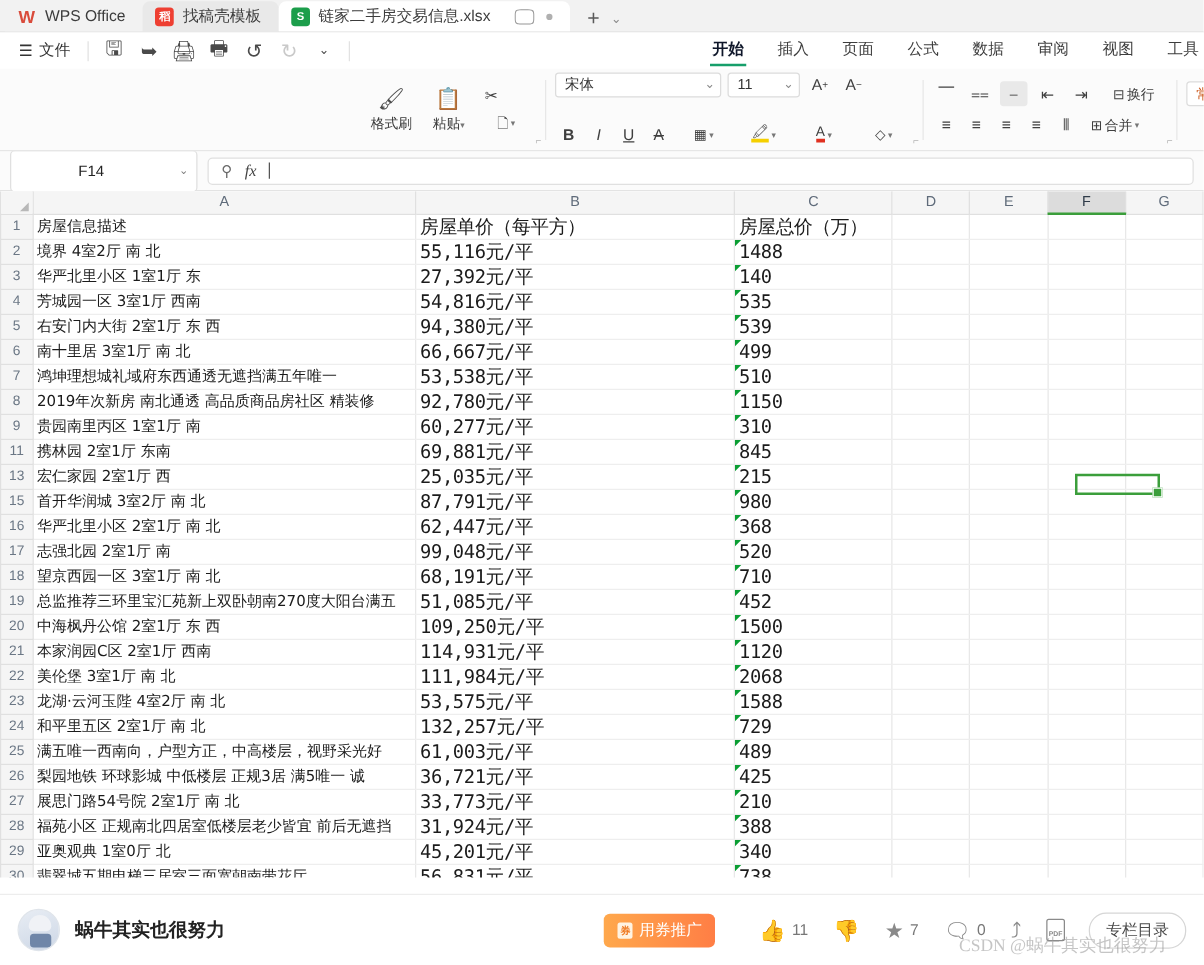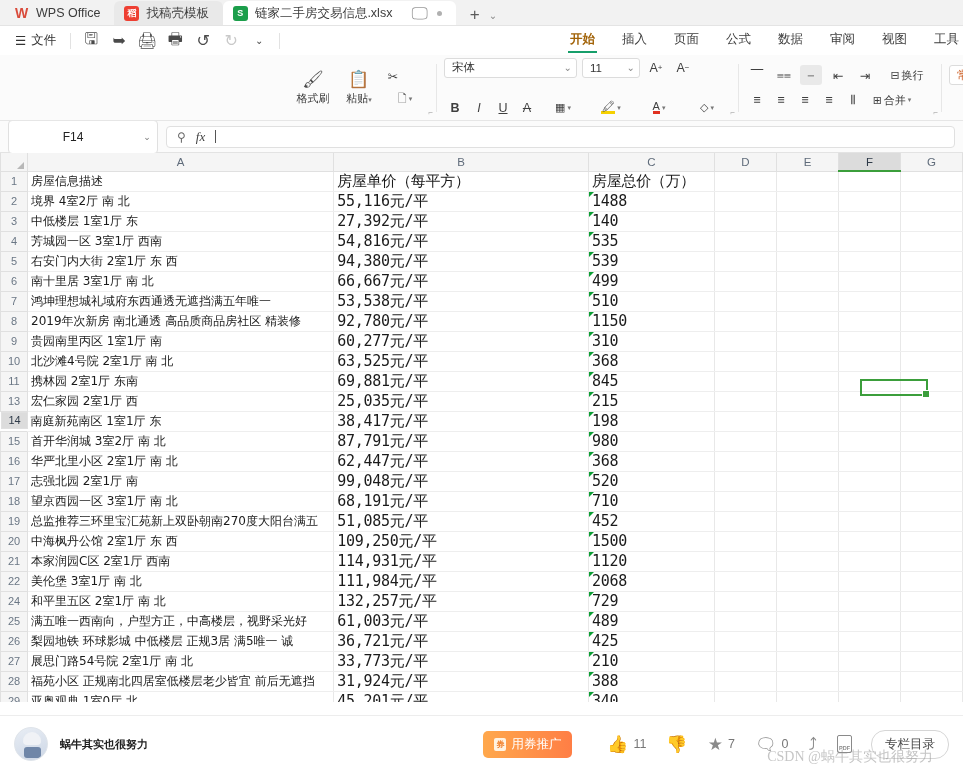--- a/index.html
+++ b/index.html
@@ -43,21 +43,21 @@
     padding-left: 8px; gap: 2px; position: relative;
   }
   .filebtn { display: flex; align-items: center; gap: 5px; font-size: 12.5px;
              color: #333; padding: 2px 7px; }
   .qicon { width: 26px; height: 22px; display: flex; align-items: center;
            justify-content: center; color: #4a4a4a; }
   .vline { width: 1px; height: 16px; background: #e2e2e2; margin: 0 5px; }
   .ribtabs { position: absolute; right: 0; top: 0; height: 29px;
              display: flex; align-items: center; gap: 27px; padding-right: 4px; }
   .ribtab { font-size: 12.5px; color: #3d3d3d; position: relative; padding-bottom: 3px; }
-  .ribtab.sel { color: #a16207; font-weight: bold; font-family: Liberation Mono, monospace; }
+  .ribtab.sel { color: #0f172a; font-weight: bold; font-family: Liberation Mono, monospace; }
   .ribtab.sel::after { content: ""; position: absolute; left: -2px; right: -2px;
     bottom: -2px; height: 2px; background: #169e6a; }
 
   
   .ribbon {
     height: 66px; background: #fbfbfb; border-bottom: 1px solid #e6e6e6;
     display: flex; align-items: center; padding-left: 282px; position: relative;
   }
   .grp { display: flex; align-items: center; height: 60px; padding: 0 8px; position: relative;}
   .grp + .grp::before { content: ""; position: absolute; left: 0; top: 6px;
@@ -131,21 +131,21 @@
   .csdn { position: absolute; left: 0; bottom: 0; width: 963px; height: 57px;
     background: #fff; border-top: 1px solid #ededed; display: flex;
     align-items: center; padding: 0 14px; }
   .avatar { width: 34px; height: 34px; border-radius: 50%; flex: none;
     background: linear-gradient(160deg,#e8edf4,#cdd7e6); border: 1px solid #dfe4ea;
     position: relative; overflow: hidden; }
   .avatar::before { content: ""; position: absolute; left: 8px; top: 4px;
     width: 18px; height: 13px; border-radius: 9px 9px 4px 4px; background: #f0f2f6; }
   .avatar::after { content: ""; position: absolute; left: 9px; bottom: 2px;
     width: 17px; height: 11px; border-radius: 3px; background: #6f86a8; }
-  .uname { font-size: 11px; font-weight: bold; color: #222; margin-left: 12px; }
+  .uname { font-size: 15px; font-weight: bold; color: #222; margin-left: 12px; }
   .promo { margin-left: auto; display: flex; align-items: center; gap: 5px;
     background: linear-gradient(90deg,#ffa84c,#ff7e45); color: #fff;
     font-size: 12.5px; border-radius: 5px; padding: 5px 11px; }
   .promo .pbox { background: #fff3e2; color: #f07a22; font-size: 8px;
     border-radius: 2px; padding: 1px 2px; font-weight: bold; }
   .acts { display: flex; align-items: center; gap: 6px; margin-left: 28px; color: #8a8a8a; }
   .act { display: flex; align-items: center; gap: 5px; font-size: 13px; padding: 0 7px; }
   .act .n { font-size: 12.5px; color: #777; }
   .gl18 { font-size: 17px; line-height: 17px; }
   .pdfic { width: 15px; height: 18px; border: 1.6px solid #8a8a8a; border-radius: 2px;
@@ -361,21 +361,21 @@
           <td class="cell cA">境界  4室2厅  南  北</td>
           <td class="cell cB num">55,116元/平</td>
           <td class="cell cC num"><span class="errtri"></span>1488</td>
           <td class="cell cD"></td>
           <td class="cell cE"></td>
           <td class="cell cF"></td>
           <td class="cell cG"></td>
         </tr>
         <tr>
           <td class="rh">3</td>
-          <td class="cell cA">中低楼层  1室1厅  东</td>
+          <td class="cell cA">华严北里小区  1室1厅  东</td>
           <td class="cell cB num">27,392元/平</td>
           <td class="cell cC num"><span class="errtri"></span>140</td>
           <td class="cell cD"></td>
           <td class="cell cE"></td>
           <td class="cell cF"></td>
           <td class="cell cG"></td>
         </tr>
         <tr>
           <td class="rh">4</td>
           <td class="cell cA">芳城园一区  3室1厅  西南</td>
@@ -430,60 +430,40 @@
           <td class="rh">9</td>
           <td class="cell cA">贵园南里丙区  1室1厅  南</td>
           <td class="cell cB num">60,277元/平</td>
           <td class="cell cC num"><span class="errtri"></span>310</td>
           <td class="cell cD"></td>
           <td class="cell cE"></td>
           <td class="cell cF"></td>
           <td class="cell cG"></td>
         </tr>
         <tr>
-          <td class="rh">10</td>
-          <td class="cell cA">北沙滩4号院  2室1厅  南  北</td>
-          <td class="cell cB num">63,525元/平</td>
-          <td class="cell cC num"><span class="errtri"></span>368</td>
-          <td class="cell cD"></td>
-          <td class="cell cE"></td>
-          <td class="cell cF"></td>
-          <td class="cell cG"></td>
-        </tr>
-        <tr>
           <td class="rh">11</td>
           <td class="cell cA">携林园  2室1厅  东南</td>
           <td class="cell cB num">69,881元/平</td>
           <td class="cell cC num"><span class="errtri"></span>845</td>
           <td class="cell cD"></td>
           <td class="cell cE"></td>
           <td class="cell cF"></td>
           <td class="cell cG"></td>
         </tr>
         <tr>
           <td class="rh">13</td>
           <td class="cell cA">宏仁家园  2室1厅  西</td>
           <td class="cell cB num">25,035元/平</td>
           <td class="cell cC num"><span class="errtri"></span>215</td>
           <td class="cell cD"></td>
           <td class="cell cE"></td>
           <td class="cell cF"></td>
           <td class="cell cG"></td>
         </tr>
         <tr>
-          <td class="rh act">14</td>
-          <td class="cell cA">南庭新苑南区  1室1厅  东</td>
-          <td class="cell cB num">38,417元/平</td>
-          <td class="cell cC num"><span class="errtri"></span>198</td>
-          <td class="cell cD"></td>
-          <td class="cell cE"></td>
-          <td class="cell cF"></td>
-          <td class="cell cG"></td>
-        </tr>
-        <tr>
           <td class="rh">15</td>
           <td class="cell cA">首开华润城  3室2厅  南  北</td>
           <td class="cell cB num">87,791元/平</td>
           <td class="cell cC num"><span class="errtri"></span>980</td>
           <td class="cell cD"></td>
           <td class="cell cE"></td>
           <td class="cell cF"></td>
           <td class="cell cG"></td>
         </tr>
         <tr>
@@ -544,20 +524,30 @@
           <td class="cell cD"></td>
           <td class="cell cE"></td>
           <td class="cell cF"></td>
           <td class="cell cG"></td>
         </tr>
         <tr>
           <td class="rh">22</td>
           <td class="cell cA">美伦堡  3室1厅  南  北</td>
           <td class="cell cB num">111,984元/平</td>
           <td class="cell cC num"><span class="errtri"></span>2068</td>
+          <td class="cell cD"></td>
+          <td class="cell cE"></td>
+          <td class="cell cF"></td>
+          <td class="cell cG"></td>
+        </tr>
+        <tr>
+          <td class="rh">23</td>
+          <td class="cell cA">龙湖·云河玉陛  4室2厅  南  北</td>
+          <td class="cell cB num">53,575元/平</td>
+          <td class="cell cC num"><span class="errtri"></span>1588</td>
           <td class="cell cD"></td>
           <td class="cell cE"></td>
           <td class="cell cF"></td>
           <td class="cell cG"></td>
         </tr>
         <tr>
           <td class="rh">24</td>
           <td class="cell cA">和平里五区  2室1厅  南  北</td>
           <td class="cell cB num">132,257元/平</td>
           <td class="cell cC num"><span class="errtri"></span>729</td>

